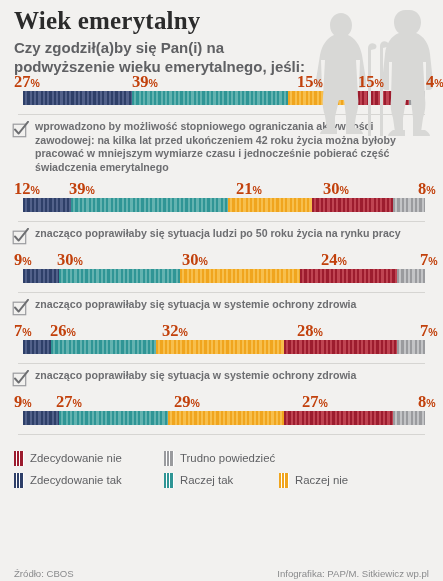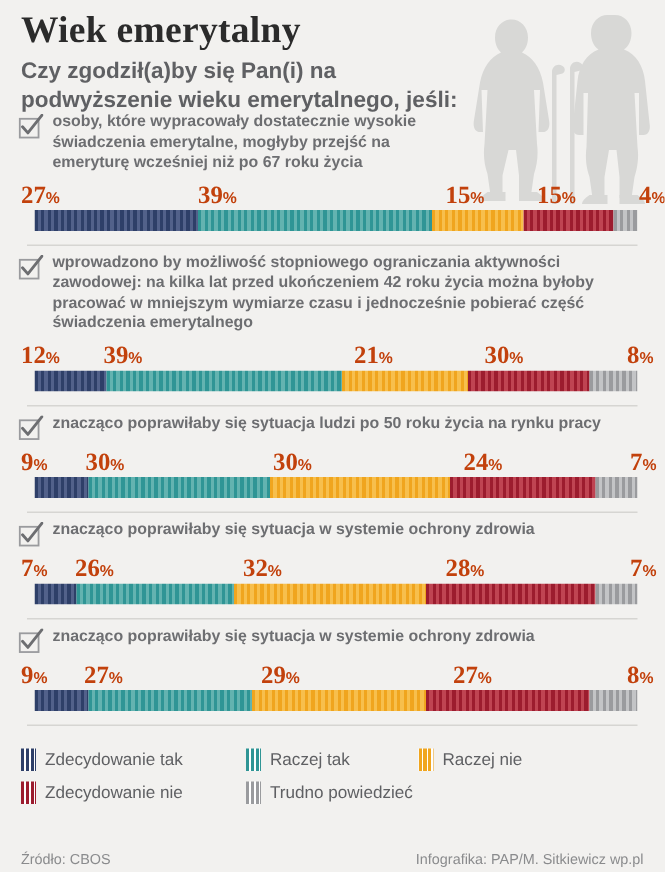--- a/index.html
+++ b/index.html
@@ -205,29 +205,20 @@
         <path d="M99 130 C96 132 94 134 94 136 L111 136 L111 130 Z"></path>
         <path d="M119 130 L119 136 L136 136 C136 134 134 132 131 130 Z"></path>
 
         <rect x="86" y="46" width="3" height="90"></rect>
         <path d="M86 46 C86 42 90 40 93 42 C95 43 95 46 93 47 L89 48 Z"></path>
       </g>
     </svg>
   </div>
 
   <div class="block">
-    <div class="q-row">
-      <span class="checkbox">
-        <svg width="17" height="17" viewBox="0 0 17 17" xmlns="http://www.w3.org/2000/svg" aria-hidden="true">
-          <rect x="1.2" y="3.2" width="12.5" height="12.5" fill="none" stroke="#9a9b9e" stroke-width="1.2"></rect>
-          <path d="M3 8.5 L6.6 12.6 L16 0.8" fill="none" stroke="#6d6e71" stroke-width="1.9" stroke-linecap="round" stroke-linejoin="round"></path>
-        </svg>
-      </span>
-      <span class="q-text narrow">osoby, które wypracowały dostatecznie wysokie świadczenia emerytalne, mogłyby przejść na emeryturę wcześniej niż po 67 roku życia</span>
-    </div>
     <div class="labels">
       <span class="pct" style="left:0px;"><span>27</span><span class="sign">%</span></span>
       <span class="pct" style="left:118px;"><span>39</span><span class="sign">%</span></span>
       <span class="pct" style="left:283px;"><span>15</span><span class="sign">%</span></span>
       <span class="pct" style="left:344px;"><span>15</span><span class="sign">%</span></span>
       <span class="pct" style="left:412px;"><span>4</span><span class="sign">%</span></span>
     </div>
     <div class="bar">
       <div class="seg s0" style="flex:27 1 0;"></div>
       <div class="seg s1" style="flex:39 1 0;"></div>
@@ -272,21 +263,21 @@
           <rect x="1.2" y="3.2" width="12.5" height="12.5" fill="none" stroke="#9a9b9e" stroke-width="1.2"></rect>
           <path d="M3 8.5 L6.6 12.6 L16 0.8" fill="none" stroke="#6d6e71" stroke-width="1.9" stroke-linecap="round" stroke-linejoin="round"></path>
         </svg>
       </span>
       <span class="q-text">znacząco poprawiłaby się sytuacja ludzi po 50 roku życia na rynku pracy</span>
     </div>
     <div class="labels">
       <span class="pct" style="left:0px;"><span>9</span><span class="sign">%</span></span>
       <span class="pct" style="left:43px;"><span>30</span><span class="sign">%</span></span>
       <span class="pct" style="left:168px;"><span>30</span><span class="sign">%</span></span>
-      <span class="pct" style="left:295px;"><span>24</span><span class="sign">%</span></span>
+      <span class="pct" style="left:307px;"><span>24</span><span class="sign">%</span></span>
       <span class="pct" style="left:406px;"><span>7</span><span class="sign">%</span></span>
     </div>
     <div class="bar">
       <div class="seg s0" style="flex:9 1 0;"></div>
       <div class="seg s1" style="flex:30 1 0;"></div>
       <div class="seg s2" style="flex:30 1 0;"></div>
       <div class="seg s3" style="flex:24 1 0;"></div>
       <div class="seg s4" style="flex:7 1 0;"></div>
     </div>
     <div class="divider"></div>
@@ -342,42 +333,42 @@
       <div class="seg s2" style="flex:29 1 0;"></div>
       <div class="seg s3" style="flex:27 1 0;"></div>
       <div class="seg s4" style="flex:8 1 0;"></div>
     </div>
     <div class="divider"></div>
   </div>
 
   <div class="legend">
     <div class="legend-row">
       <div class="legend-item" style="width:150px;">
+        <span class="legend-swatch s3"></span>
+        <span class="legend-label">Zdecydowanie nie</span>
+      </div>
+      <div class="legend-item">
+        <span class="legend-swatch s4"></span>
+        <span class="legend-label">Trudno powiedzieć</span>
+      </div>
+    </div>
+    <div class="legend-row">
+      <div class="legend-item" style="width:150px;">
         <span class="legend-swatch s0"></span>
         <span class="legend-label">Zdecydowanie tak</span>
       </div>
       <div class="legend-item" style="width:115px;">
         <span class="legend-swatch s1"></span>
         <span class="legend-label">Raczej tak</span>
       </div>
       <div class="legend-item">
         <span class="legend-swatch s2"></span>
         <span class="legend-label">Raczej nie</span>
       </div>
     </div>
-    <div class="legend-row">
-      <div class="legend-item" style="width:150px;">
-        <span class="legend-swatch s3"></span>
-        <span class="legend-label">Zdecydowanie nie</span>
-      </div>
-      <div class="legend-item">
-        <span class="legend-swatch s4"></span>
-        <span class="legend-label">Trudno powiedzieć</span>
-      </div>
-    </div>
   </div>
 
   <div class="footer">
     <span class="footer-text">Źródło: CBOS</span>
     <span class="footer-text">Infografika: PAP/M. Sitkiewicz wp.pl</span>
   </div>
 
 </div>
 
 </body></html>

